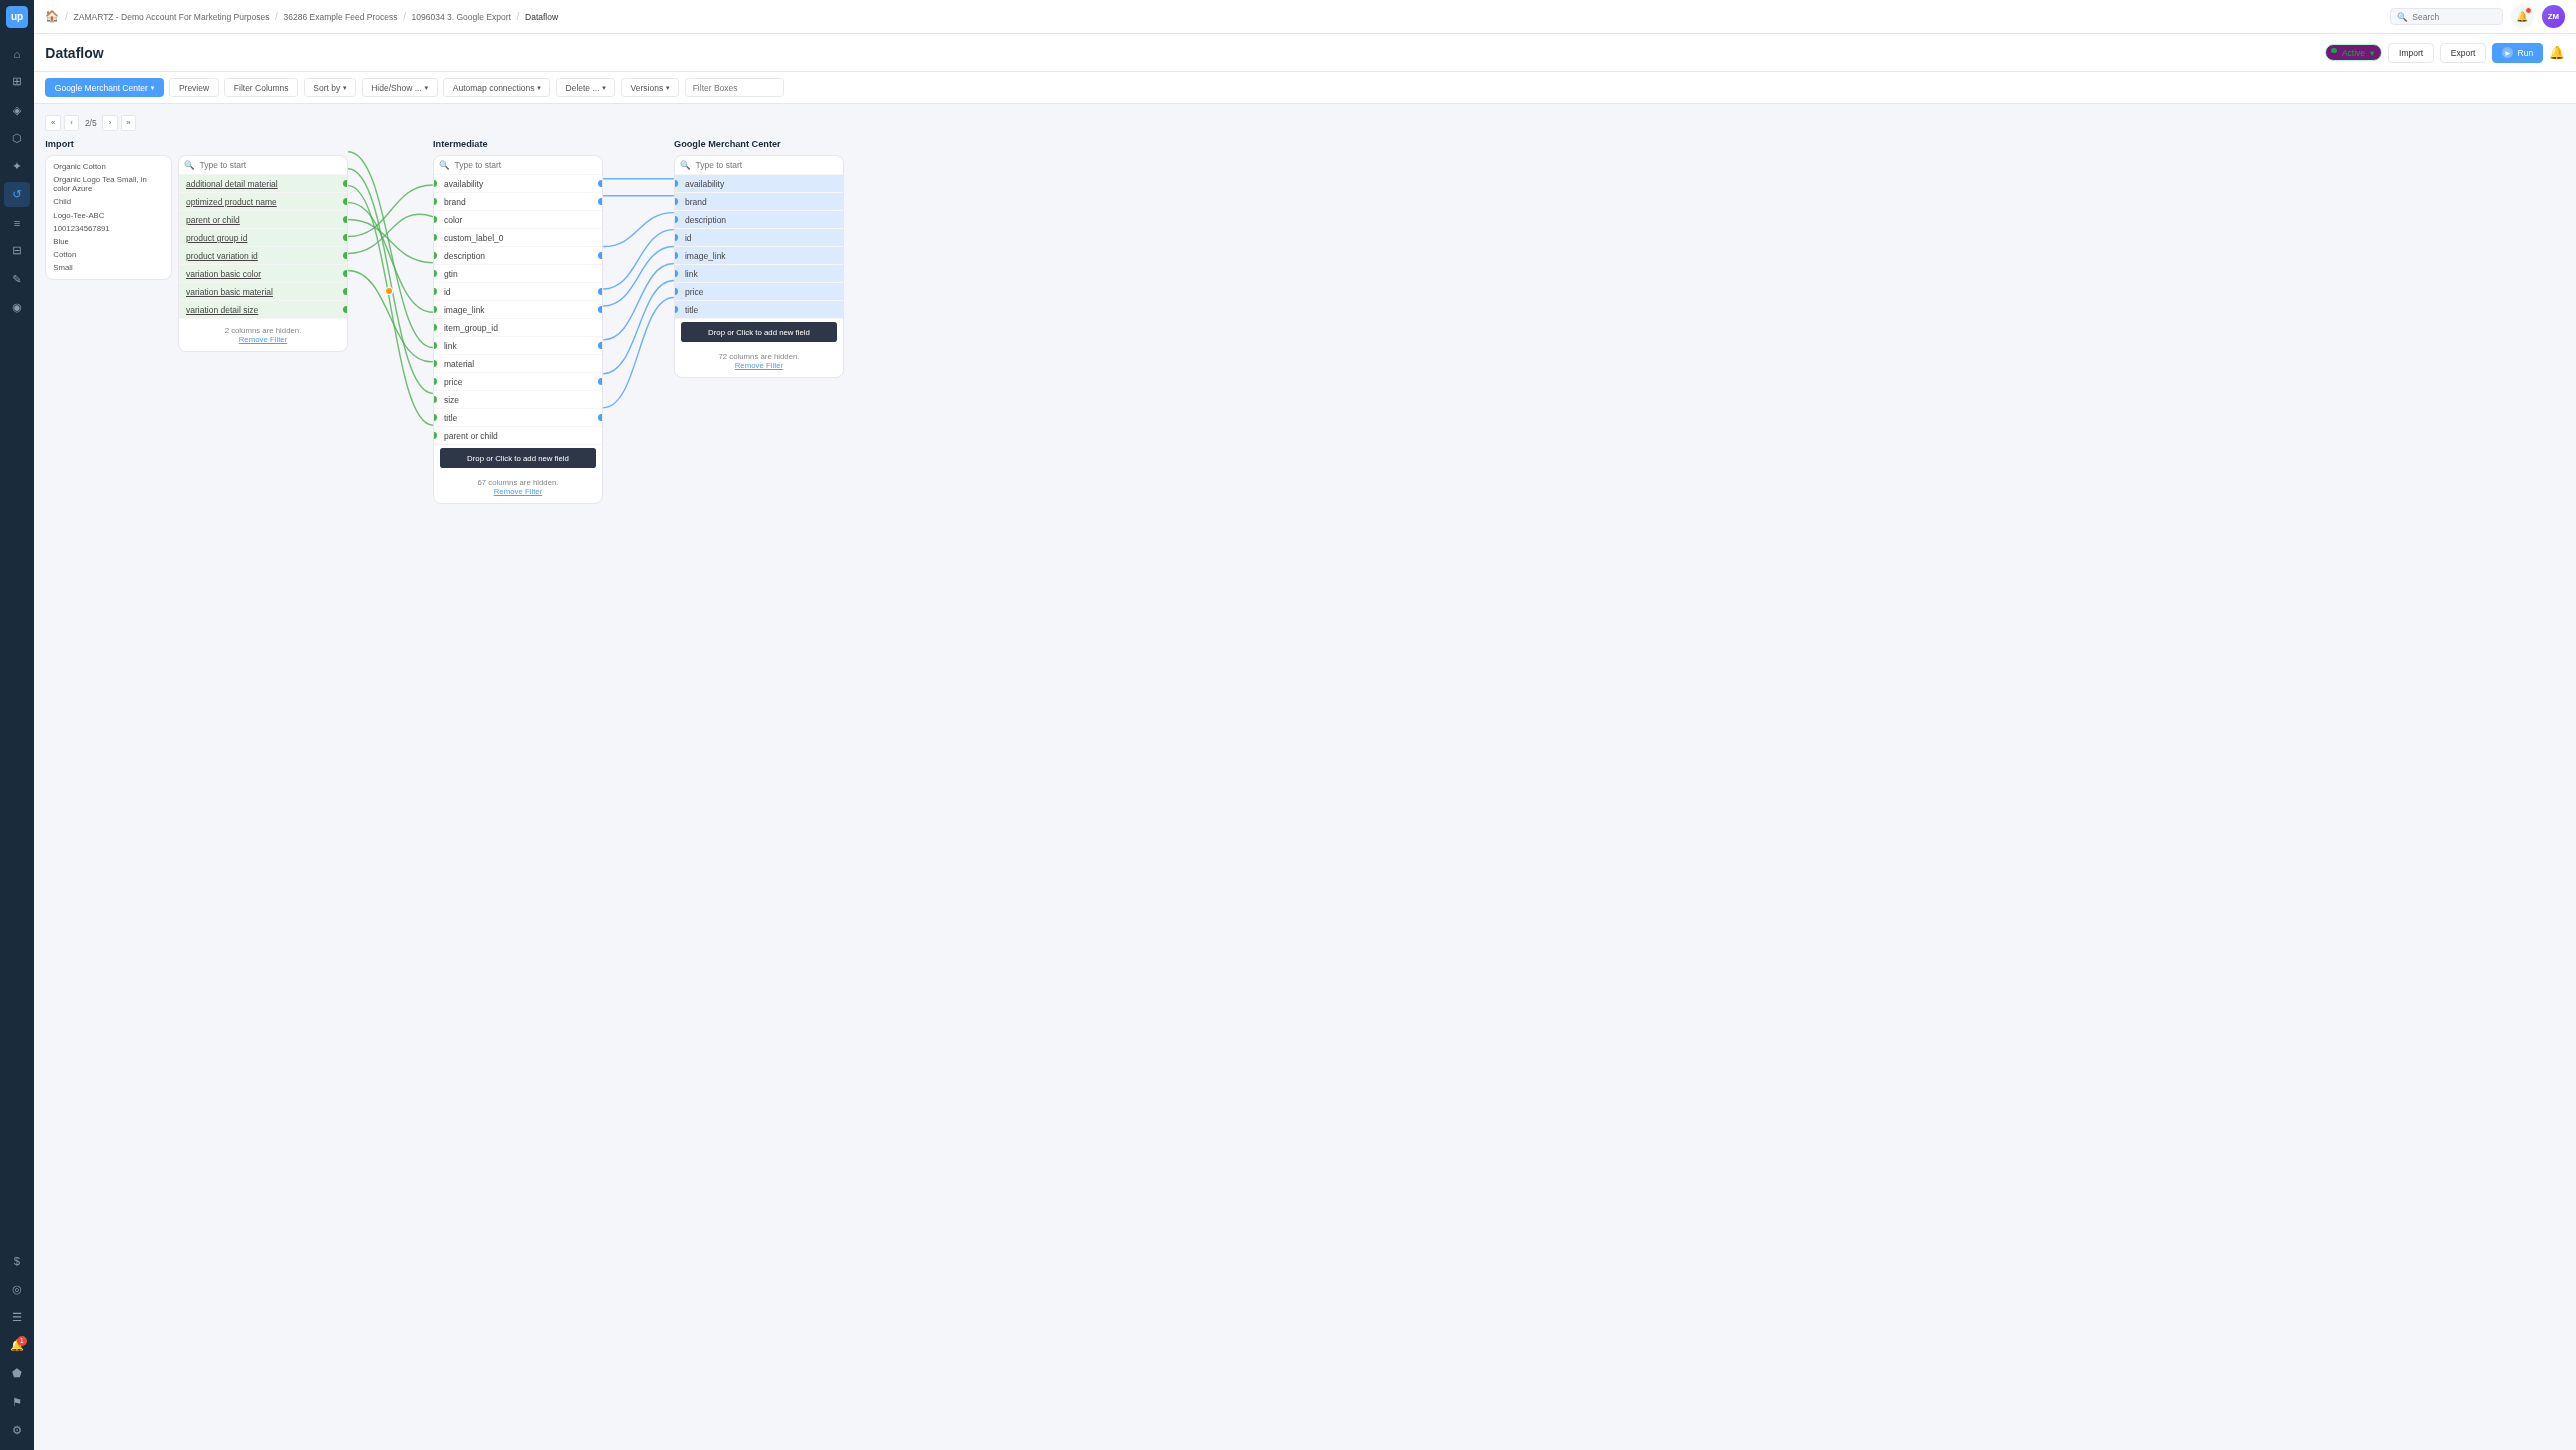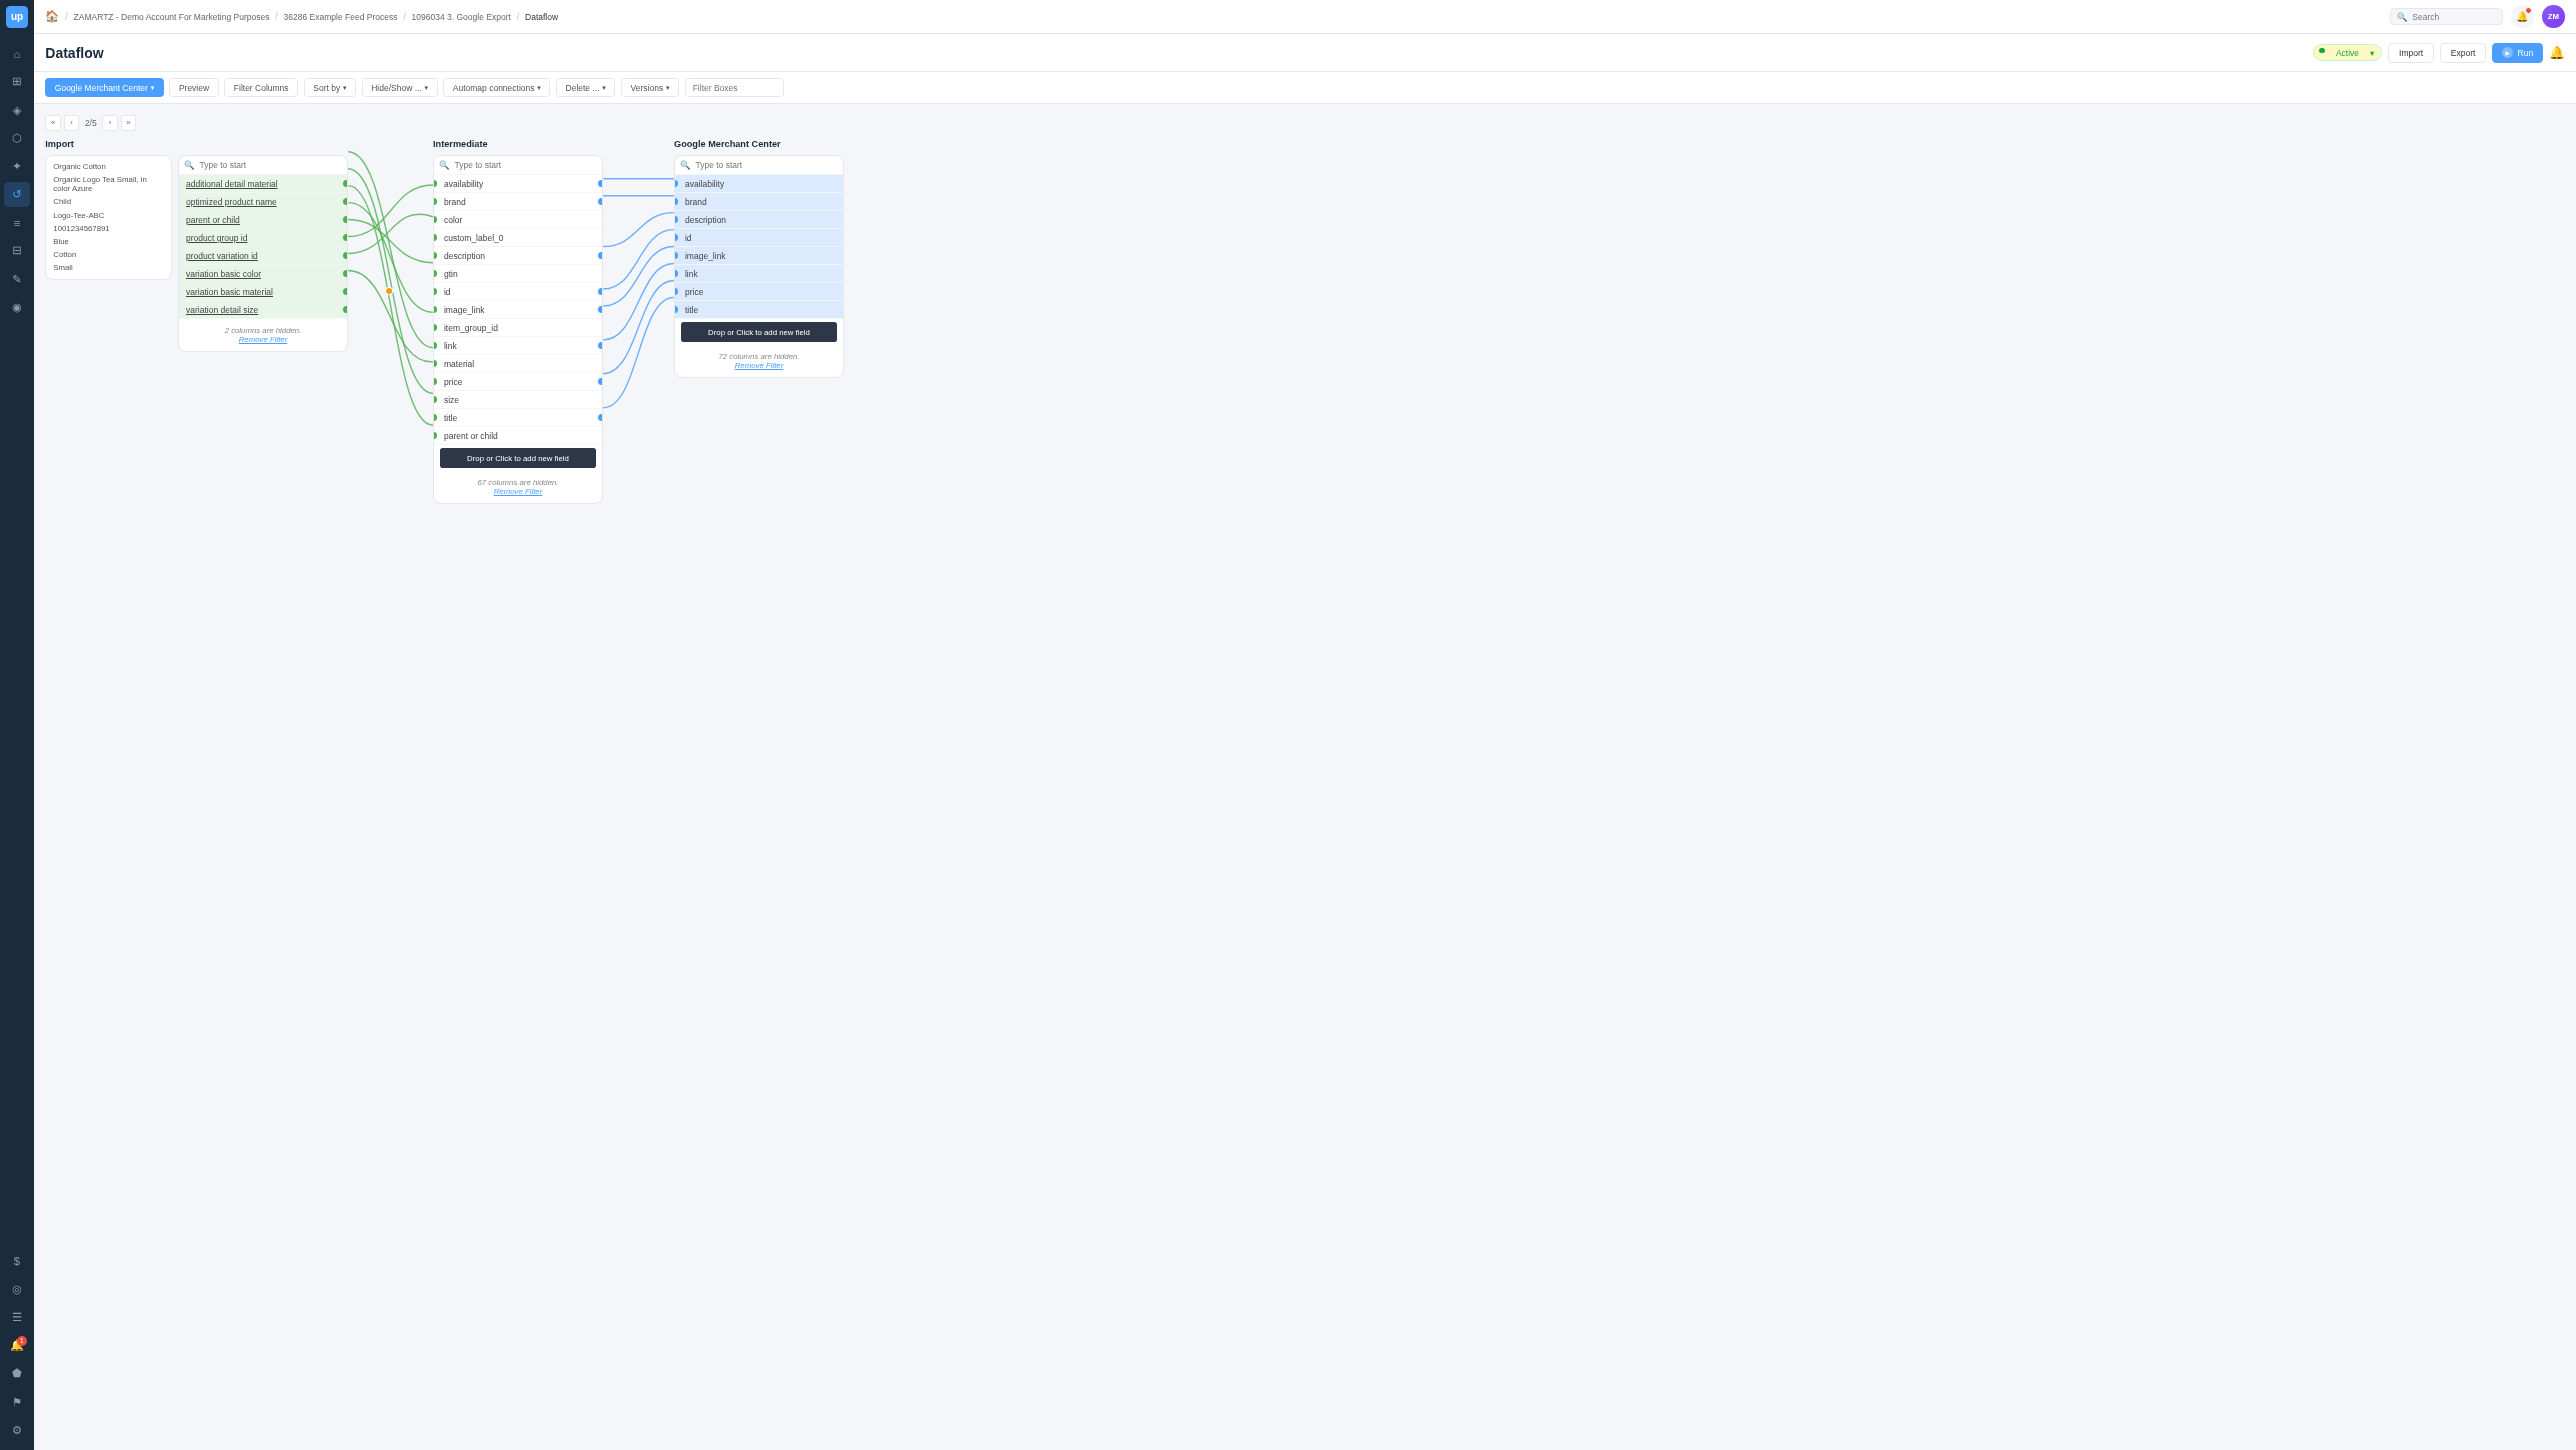--- a/index.html
+++ b/index.html
@@ -140,22 +140,22 @@
       color: #1a2b3c;
     }
     .page-header-right {
       margin-left: auto;
       display: flex;
       align-items: center;
       gap: 5.7px;
     }
     .status-badge {
       display: flex;
-      gap: 11px;
-      background: #fef9c3;
+      gap: 5px;
+      background: #701a75;
       border: 0.7px solid #bbf7d0;
       border-radius: 14px;
       padding: 2.8px 7px 2.8px 5.7px;
       color: #16a34a;
       font-size: 8.5px;
       cursor: pointer;
     }
     .status-dot { width: 5.7px; height: 5.7px; border-radius: 50%; background: #16a34a; }
     .btn {
       padding: 4.2px 10px;
@@ -269,21 +269,20 @@
     }
     .search-icon-small { color: #ccc; font-size: 8.5px; }
 
     .data-list { }
 
     .hidden-msg {
       padding: 7px 8.5px;
       font-size: 7.8px;
       color: #888;
       text-align: center;
-      font-style: italic;
     }
     .remove-filter-link {
       color: #4a9eff;
       cursor: pointer;
       text-decoration: underline;
     }
     .drop-zone {
       background: #2d3748;
       color: white;
       padding: 5.7px 8.5px;

